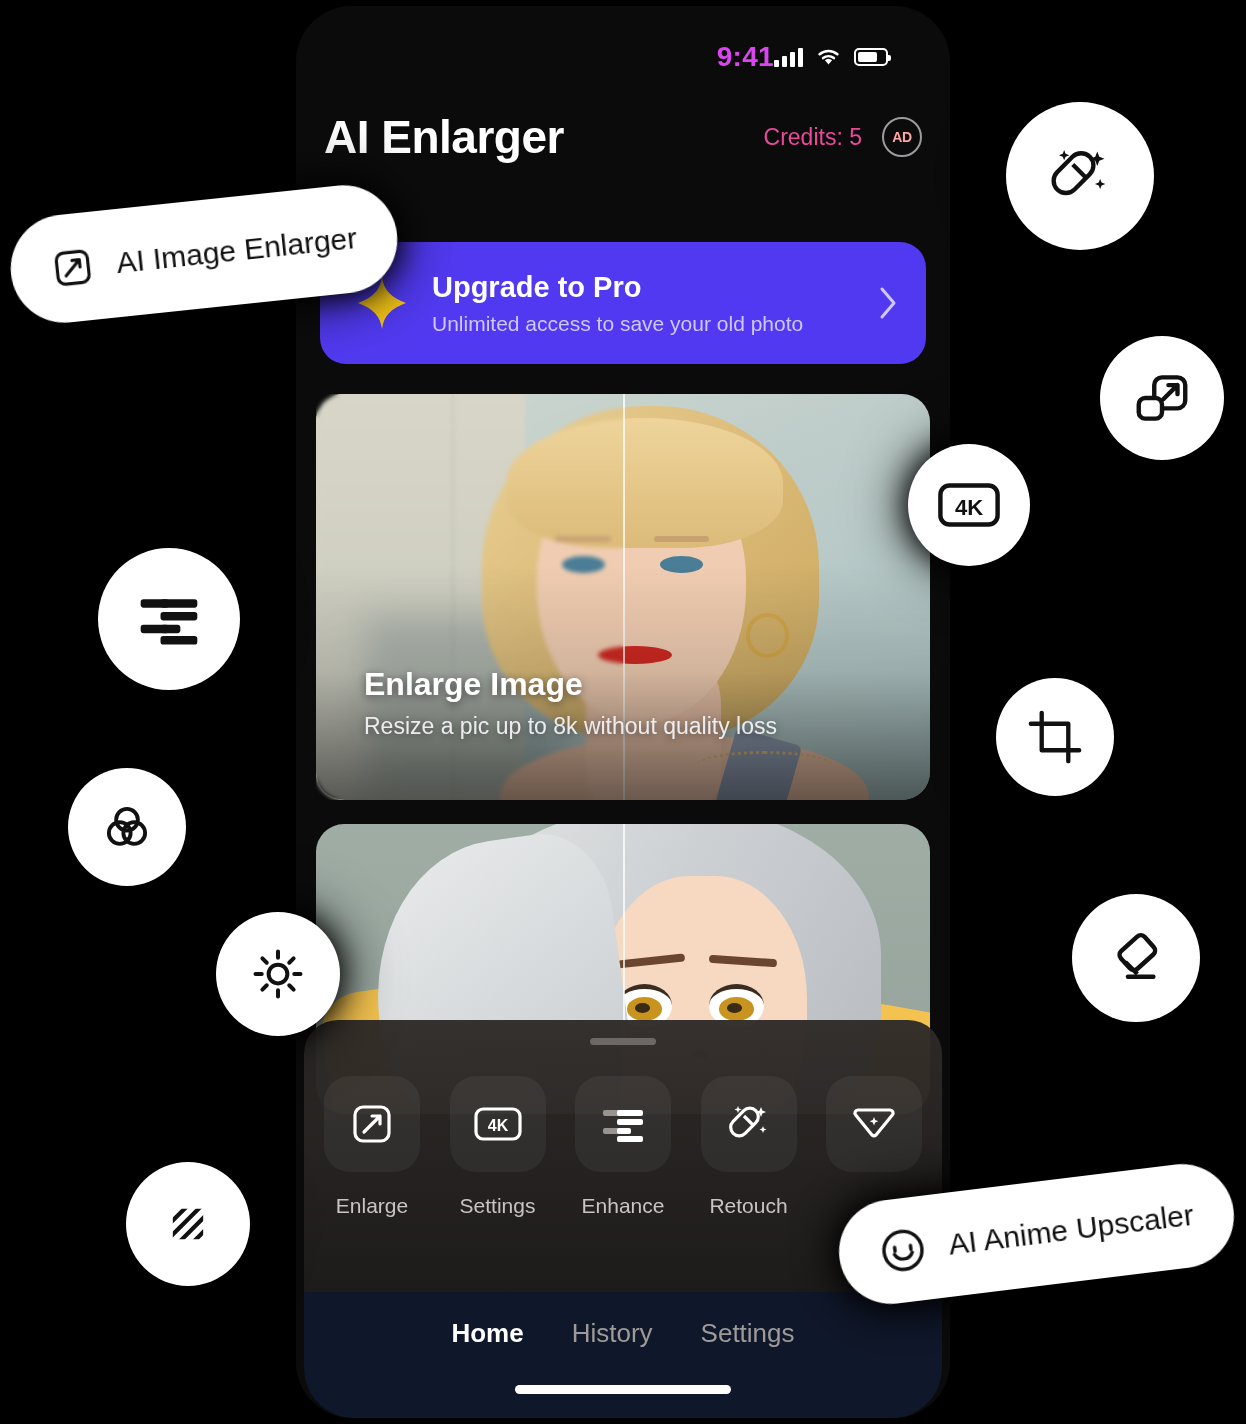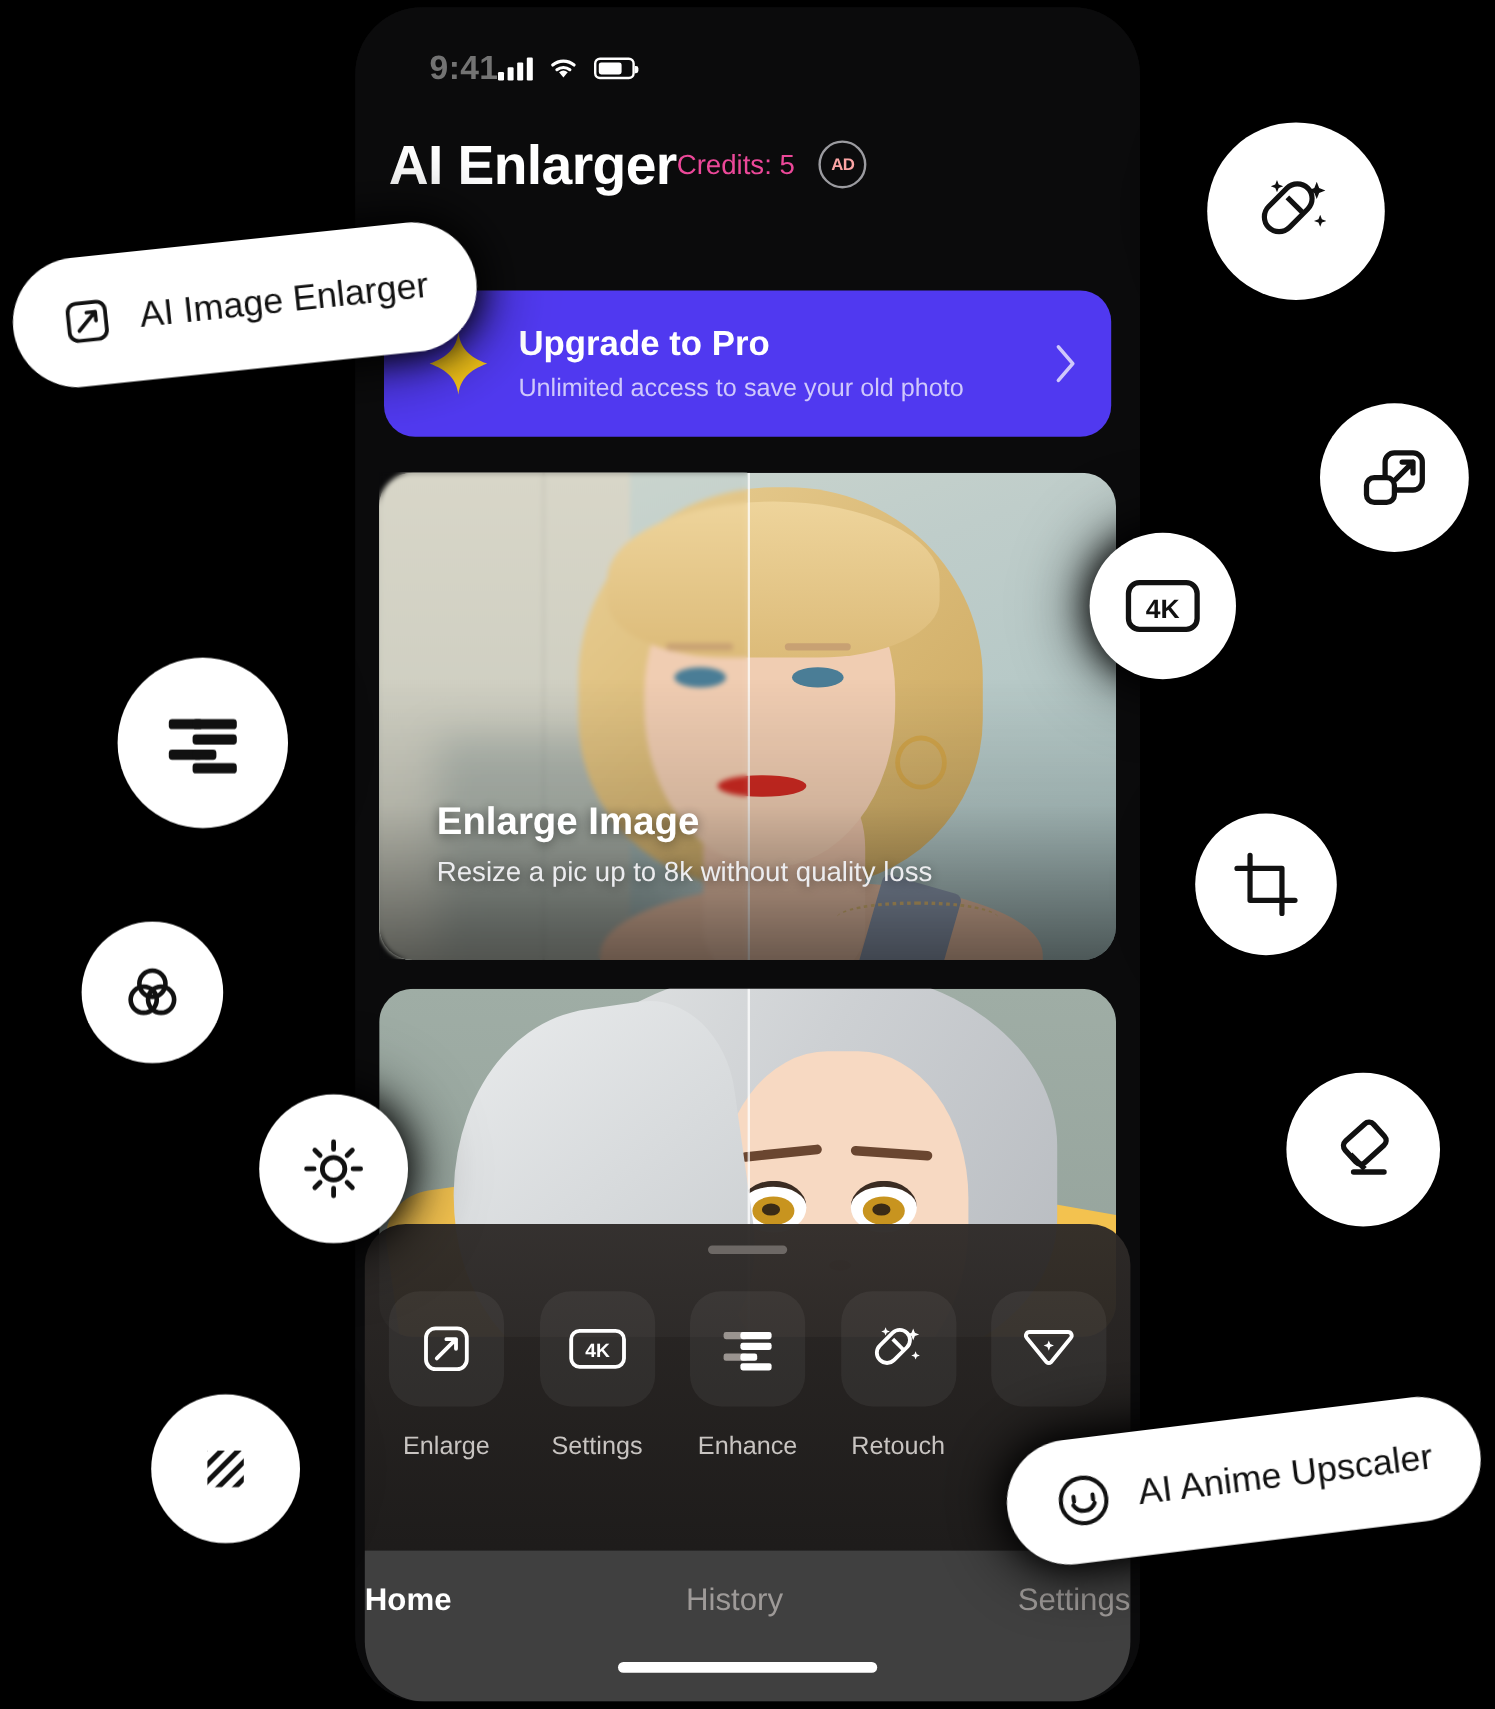--- a/index.html
+++ b/index.html
@@ -20,42 +20,42 @@
     border-radius: 56px;
     overflow: hidden;
     z-index: 10;
   }
   .screen { position: absolute; inset: 0; background: #0b0b0c; }
 
   
   .statusbar {
     position: absolute; top: 26px; left: 0; width: 100%;
     height: 50px;
-    display: flex; align-items: center; justify-content: flex-start;
+    display: flex; align-items: center; justify-content: flex-end;
     padding: 0 62px;
-    color: #737373;
+    color: #d946ef;
   }
   .status-time { font-size: 28px; font-weight: bold; letter-spacing: .3px; }
   .status-icons { display: flex; align-items: center; gap: 12px; }
   .sig { display: flex; align-items: flex-end; gap: 3px; height: 20px; }
   .sig i { display: block; width: 5px; background: #fff; border-radius: 1px; }
   .sig i:nth-child(1){height:7px;} .sig i:nth-child(2){height:11px;}
   .sig i:nth-child(3){height:15px;} .sig i:nth-child(4){height:19px;}
   .batt {
     width: 34px; height: 18px; border: 2px solid #fff; border-radius: 5px;
     position: relative; padding: 2px;
   }
   .batt::after{content:"";position:absolute;right:-5px;top:5px;width:3px;height:6px;background:#fff;border-radius:0 2px 2px 0;}
   .batt i{display:block;height:100%;width:72%;background:#fff;border-radius:2px;}
 
   
   .app-header {
     position: absolute; top: 104px; left: 0; width: 100%;
     padding: 0 28px 0 28px;
-    display: flex; align-items: center; 
+    display: flex; align-items: center; justify-content: space-between;
   }
   .app-title { color: #fff; font-size: 46px; font-weight: bold; letter-spacing: -0.5px; }
   .hdr-right { display: flex; align-items: center; gap: 20px; }
   .credits { color: #ec4899; font-size: 23px; }
   .ad-badge {
     width: 40px; height: 40px; border-radius: 50%;
     border: 2.5px solid #9b9ba0;
     display: flex; align-items: center; justify-content: center;
     color: #fca5a5; font-size: 14px; font-weight: bold; letter-spacing: -0.4px;
   }
@@ -148,22 +148,22 @@
   .tool { width: 104px; display:flex; flex-direction:column; align-items:center; }
   .tool-chip {
     width: 96px; height: 96px; border-radius: 26px;
     background: rgba(255,255,255,0.055);
     display:flex; align-items:center; justify-content:center; margin-bottom: 22px;
   }
   .tool-label { color: #c8c4c1; font-size: 21px; }
 
   
   .tabbar { position: absolute; left: 8px; bottom: 0; width: 638px; height: 126px;
-            background:#404040; border-radius: 0 0 50px 50px;
-            display:flex; align-items:flex-start; justify-content:space-between; padding-top: 26px; }
+            background:#0f172a; border-radius: 0 0 50px 50px;
+            display:flex; align-items:flex-start; justify-content:center; padding-top: 26px; gap: 48px; }
   .tab { font-size: 26px; color:#9e9a98; }
   .tab.active { color:#fff; font-weight: bold; }
   .home-indicator { position:absolute; bottom:24px; left:50%; transform:translateX(-50%);
                     width:216px; height:9px; border-radius:6px; background:#fff; }
 
   
   .float { position: absolute; z-index: 40; }
   .fcircle {
     border-radius: 50%; background:#fff;
     display:flex; align-items:center; justify-content:center;

